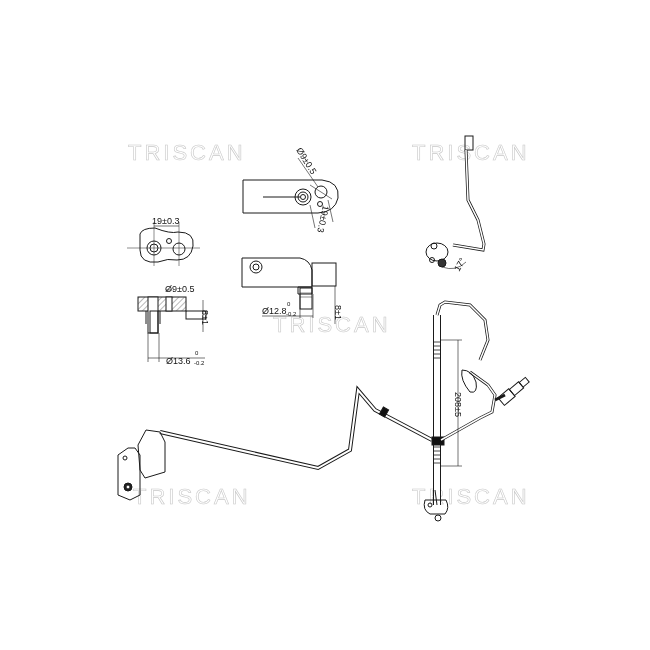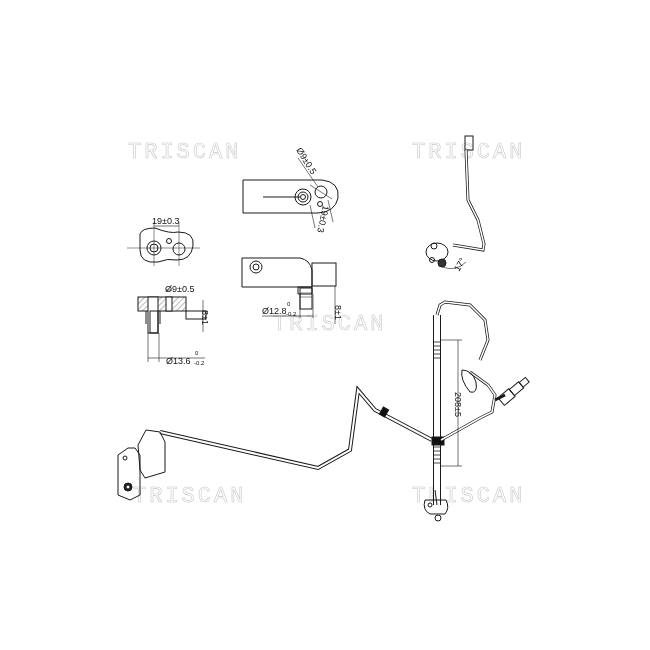--- a/index.html
+++ b/index.html
@@ -1,18 +1,18 @@
 <!DOCTYPE html>
 <html><head>
   <meta charset="utf-8">
   <style>
     html, body { margin: 0; padding: 0; background: #ffffff; }
     body { width: 650px; height: 650px; position: relative; overflow: hidden; font-family: "Liberation Sans", sans-serif; }
     .wm {
-      position: absolute; font-family: Liberation Mono, monospace; font-size: 22px; letter-spacing: 3px;
+      position: absolute; font-family: Liberation Sans, sans-serif; font-size: 22px; letter-spacing: 3px;
       color: #ffffff; -webkit-text-stroke: 0.6px #c8c8c8; font-weight: normal;
     }
     svg { position: absolute; left: 0; top: 0; }
     .dim { font-family: "Liberation Sans Narrow", "Liberation Sans", sans-serif; font-size: 9px; fill: #111; }
   </style>
 </head>
 <body>
 
 <div class="wm" style="left:128px; top:140px;">TRISCAN</div>
 <div class="wm" style="left:412px; top:140px;">TRISCAN</div>

